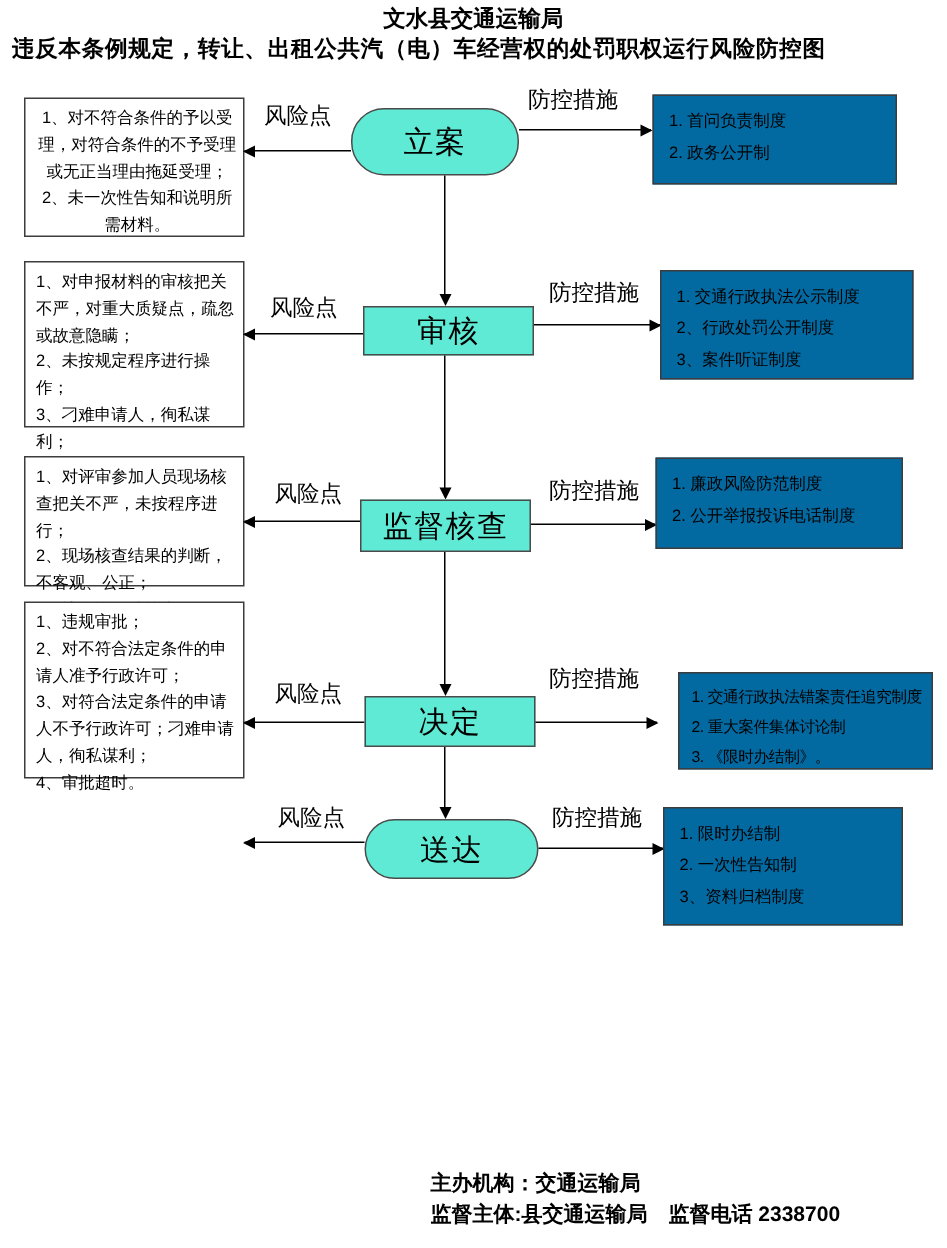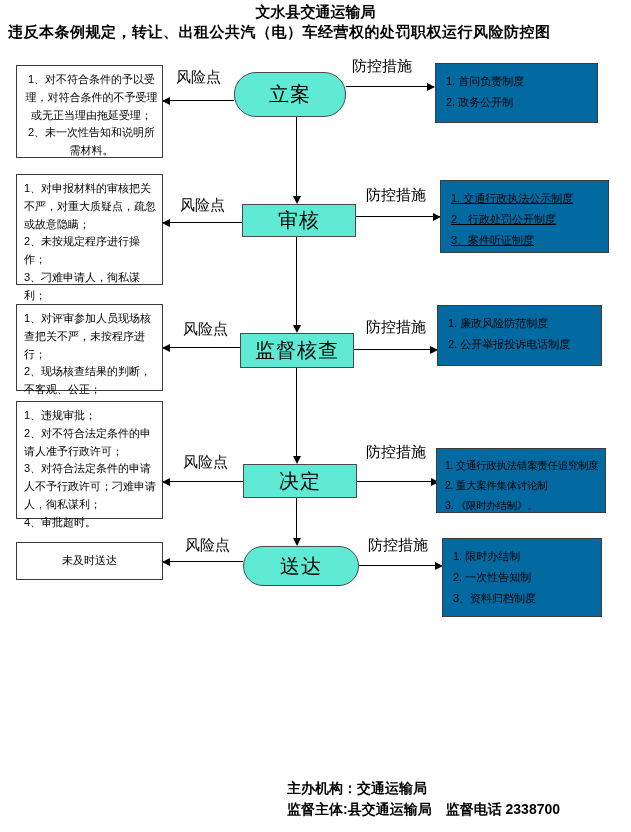--- a/index.html
+++ b/index.html
@@ -52,21 +52,21 @@
   }
   .ctrl-box {
     position: absolute;
     border: 1px solid #3c3c3c;
     background: #0369a1;
     padding: 7px 4px 4px 10px;
     font-size: 11px;
     line-height: 1.9;
   }
   .ctrl-item { display: block; white-space: nowrap; }
-  .ctrl-box.tight { font-size: 10.5px; letter-spacing: -0.3px; padding-left: 8px; }
+  .ctrl-box.tight { font-size: 10.5px; letter-spacing: -0.3px; padding-left: 8px; margin-left: 16px; }
   
   .stage {
     position: absolute;
     border: 1px solid #4a4a4a;
     background: #5eead4;
     display: flex;
     align-items: center;
     justify-content: center;
     font-size: 20px;
     letter-spacing: 1px;
@@ -154,21 +154,21 @@
     <span class="risk-item">3、刁难申请人，徇私谋利；</span>
     <span class="risk-item">4、审查超时。</span>
   </div>
   <div class="flow-label" style="left:180px; top:196px;">风险点</div>
   <div class="harrow to-left" style="left:163px; top:222px; width:79px;"></div>
   <div class="stage" style="left:242px; top:204px; width:114px; height:33px;">
     <span>审核</span>
   </div>
   <div class="flow-label" style="left:366px; top:186px;">防控措施</div>
   <div class="harrow to-right" style="left:356px; top:216px; width:84px;"></div>
-  <div class="ctrl-box" style="left:440px; top:180px; width:169px; height:73px;text-decoration:underline;">
+  <div class="ctrl-box" style="left:440px; top:180px; width:169px; height:73px;">
     <span class="ctrl-item">1. 交通行政执法公示制度</span>
     <span class="ctrl-item">2、行政处罚公开制度</span>
     <span class="ctrl-item">3、案件听证制度</span>
   </div>
   <div class="varrow" style="left:296px; top:237px; height:89px;"></div>
 
   <div class="risk-box" style="top:304px; height:87px;">
     <span class="risk-item">1、对评审参加人员现场核查把关不严，未按程序进行；</span>
     <span class="risk-item">2、现场核查结果的判断，不客观、公正；</span>
     <span class="risk-item">3、擅自增、减核查项目。</span>
@@ -199,23 +199,20 @@
   </div>
   <div class="flow-label" style="left:366px; top:443px;">防控措施</div>
   <div class="harrow to-right" style="left:357px; top:481px; width:81px;"></div>
   <div class="ctrl-box tight" style="left:436px; top:448px; width:170px; height:65px;">
     <span class="ctrl-item">1. 交通行政执法错案责任追究制度</span>
     <span class="ctrl-item">2. 重大案件集体讨论制</span>
     <span class="ctrl-item">3. 《限时办结制》。</span>
   </div>
   <div class="varrow" style="left:296px; top:498px; height:41px;"></div>
 
-  <div class="risk-box single" style="top:542px; height:38px;">
-    <span class="risk-item">未及时送达</span>
-  </div>
   <div class="flow-label" style="left:185px; top:536px;">风险点</div>
   <div class="harrow to-left" style="left:163px; top:561px; width:80px;"></div>
   <div class="stage stadium" style="left:243px; top:546px; width:116px; height:40px;">
     <span>送达</span>
   </div>
   <div class="flow-label" style="left:368px; top:536px;">防控措施</div>
   <div class="harrow to-right" style="left:359px; top:565px; width:83px;"></div>
   <div class="ctrl-box" style="left:442px; top:538px; width:160px; height:79px;">
     <span class="ctrl-item">1. 限时办结制</span>
     <span class="ctrl-item">2. 一次性告知制</span>

